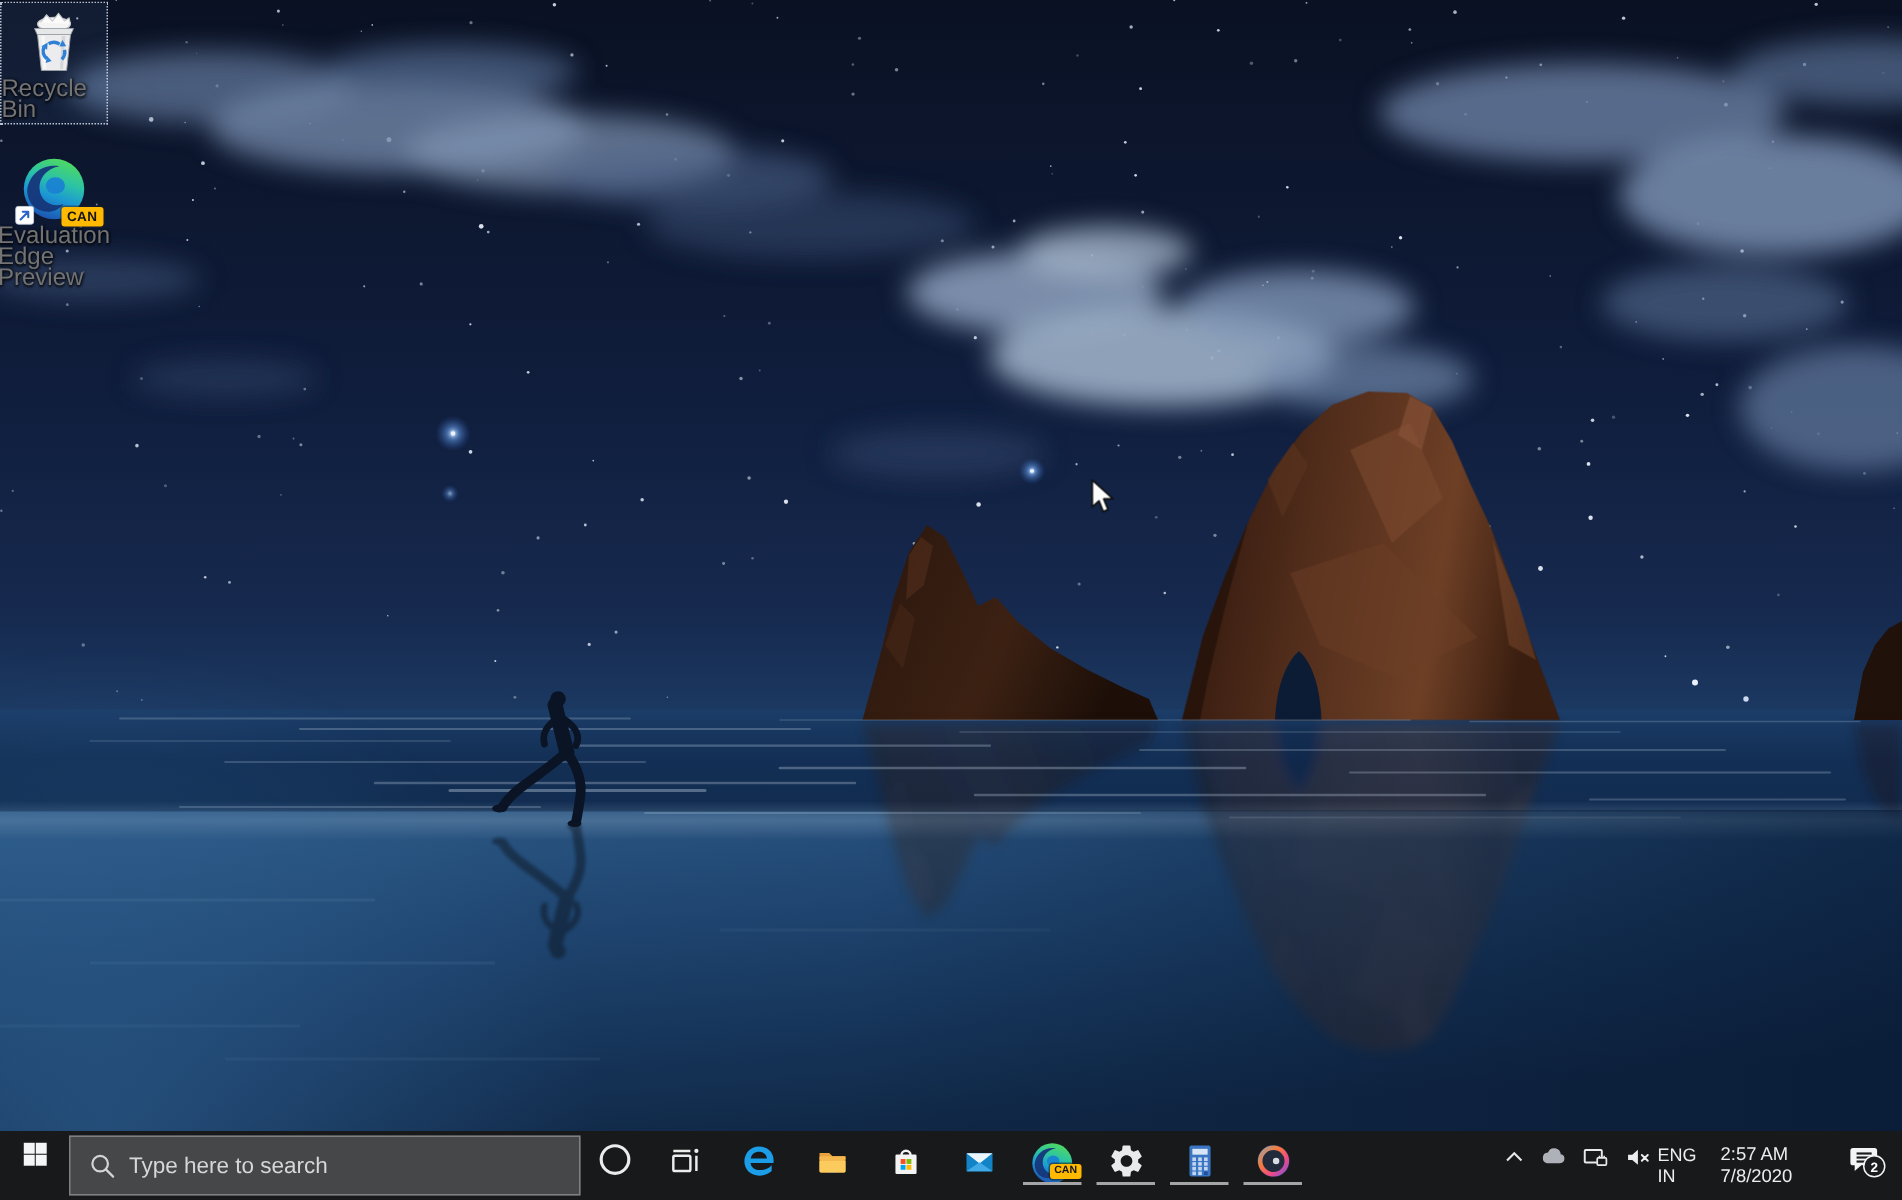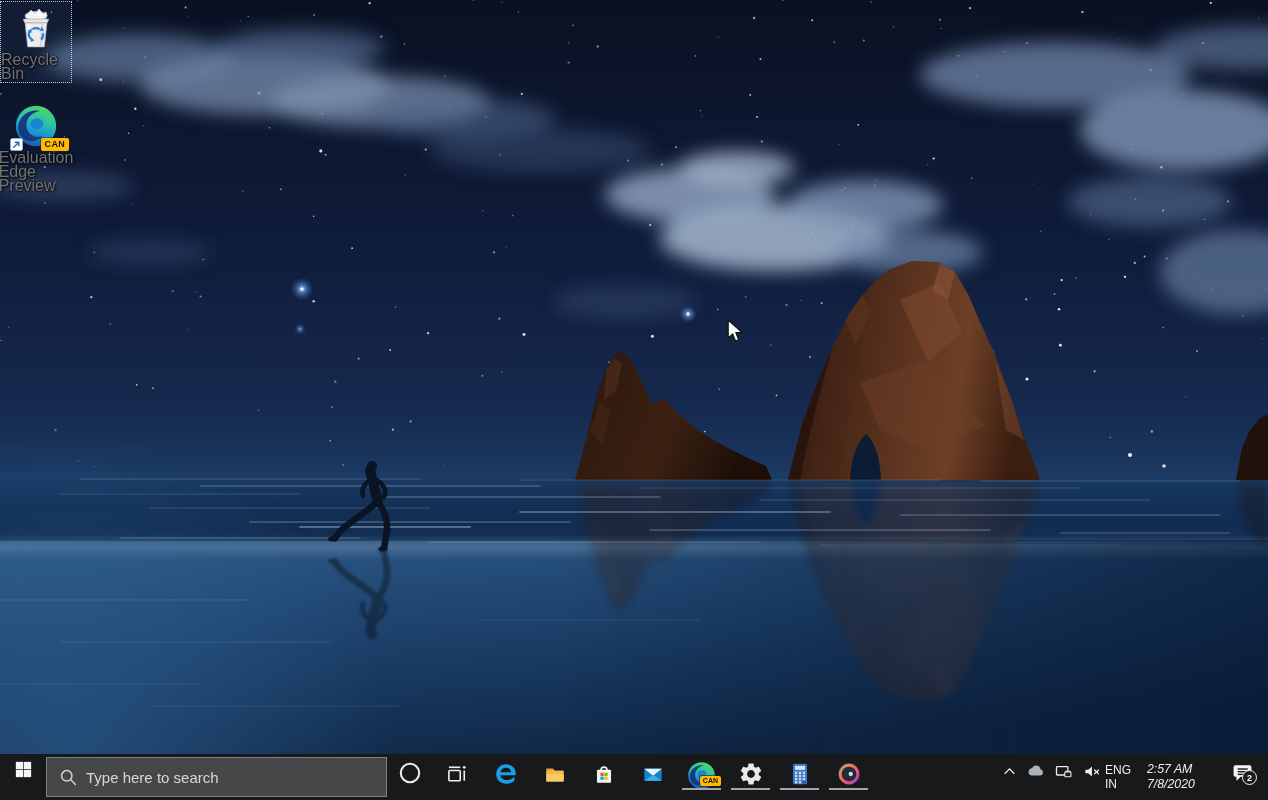--- a/index.html
+++ b/index.html
@@ -47,21 +47,21 @@
   .appbtn.running::after{content:"";position:absolute;left:5px;right:5px;bottom:3px;height:2px;
     background:#a3a5a6;}
   .canbadge-tb{position:absolute;right:5px;bottom:7px;background:#ffb900;color:#141414;
     font-weight:bold;font-size:7px;line-height:8px;padding:1px 3px;border-radius:2px;
     box-shadow:0 0 0 1px rgba(25,25,25,.55);}
   .tray{margin-left:auto;display:flex;align-items:center;height:46px;padding-right:5px;}
   .tray-btn{font-size:12px;}
   .tray-btn svg{width:21px;height:21px;}
   .w22{width:24px;}.w27{width:28px;}
   .lang{width:42px;flex-direction:column;line-height:14px;font-size:12px;}
-  .clock{width:74px;flex-direction:column;line-height:15px;font-size:12.3px;font-style:italic;}
+  .clock{width:74px;flex-direction:column;line-height:15px;font-size:12.3px;}
   .action{width:42px;}
   .action svg{width:23px;height:23px;}
   .badge{position:absolute;right:6px;bottom:8px;width:15px;height:15px;border-radius:50%;
     background:#1b1c20;border:1.5px solid #f2f3f4;color:#fff;font-size:9px;font-weight:bold;
     display:flex;align-items:center;justify-content:center;}
   .hiddenDefs{position:absolute;width:0;height:0;overflow:hidden;}
 </style>
 </head>
 <body>
 

